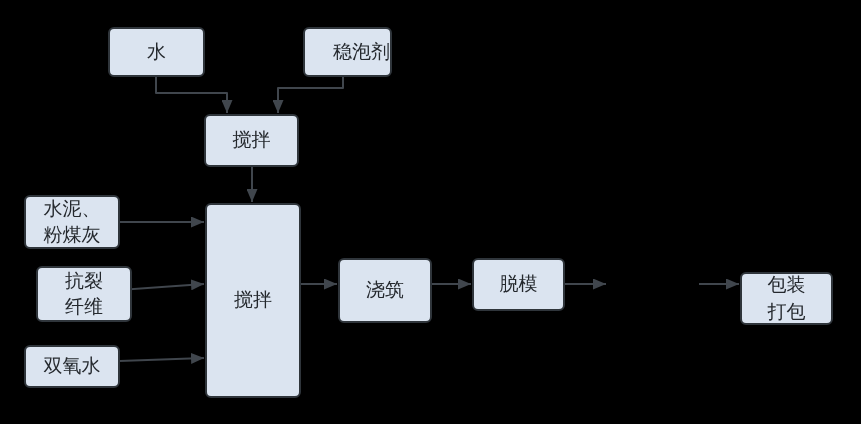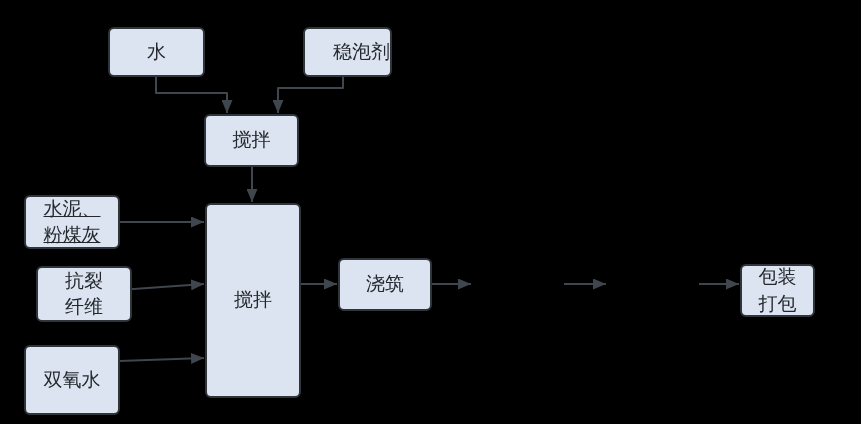--- a/index.html
+++ b/index.html
@@ -34,28 +34,28 @@
     text-align: center;
     color: #24282d;
     font-size: 19px;
     line-height: 1.38;
     white-space: pre-line;
   }
   
   .n-water        { left: 108px; top: 27px;  width: 97px; height: 50px; }
   .n-stabilizer   { left: 303px; top: 27px;  width: 89px; height: 50px; padding-left: 28px; }
   .n-mix1         { left: 204px; top: 114px; width: 95px; height: 53px; }
-  .n-cement       { left: 24px;  top: 195px; width: 96px; height: 54px; text-decoration: underline; }
+  .n-cement       { left: 24px;  top: 195px; width: 96px; height: 54px; }
   .n-fiber        { left: 36px;  top: 266px; width: 96px; height: 56px; }
-  .n-peroxide     { left: 24px;  top: 345px; width: 96px; height: 70px; }
+  .n-peroxide     { left: 24px;  top: 345px; width: 96px; height: 43px; }
   .n-mix2         { left: 205px; top: 203px; width: 96px; height: 195px; }
-  .n-pour         { left: 338px; top: 258px; width: 94px; height: 53px; }
+  .n-pour         { left: 338px; top: 258px; width: 94px; height: 65px; }
   .n-demold       { left: 472px; top: 258px; width: 93px; height: 53px; }
   .n-cut          { left: 607px; top: 258px; width: 93px; height: 53px; }
-  .n-pack         { left: 740px; top: 264px; width: 75px; height: 53px; }
+  .n-pack         { left: 740px; top: 272px; width: 93px; height: 53px; }
 </style>
 </head>
 <body>
 
 <div class="canvas">
 
   <svg class="arrow-layer" width="861" height="424" viewBox="0 0 861 424" xmlns="http://www.w3.org/2000/svg">
     <defs>
       <marker id="ah" markerUnits="userSpaceOnUse" markerWidth="13" markerHeight="11" viewBox="0 0 13 11" refX="12" refY="5.5" orient="auto">
         <path d="M0,0 L13,5.5 L0,11 Z" fill="#40464d"></path>
@@ -86,18 +86,19 @@
 
   <div class="node n-fiber">抗裂
 纤维</div>
 
   <div class="node n-peroxide">双氧水</div>
 
   <div class="node n-mix2">搅拌</div>
 
   <div class="node n-pour">浇筑</div>
 
+  <div class="node n-demold">脱模</div>
 
 
   <div class="node n-pack">包装
 打包</div>
 
 </div>
 
 </body></html>

